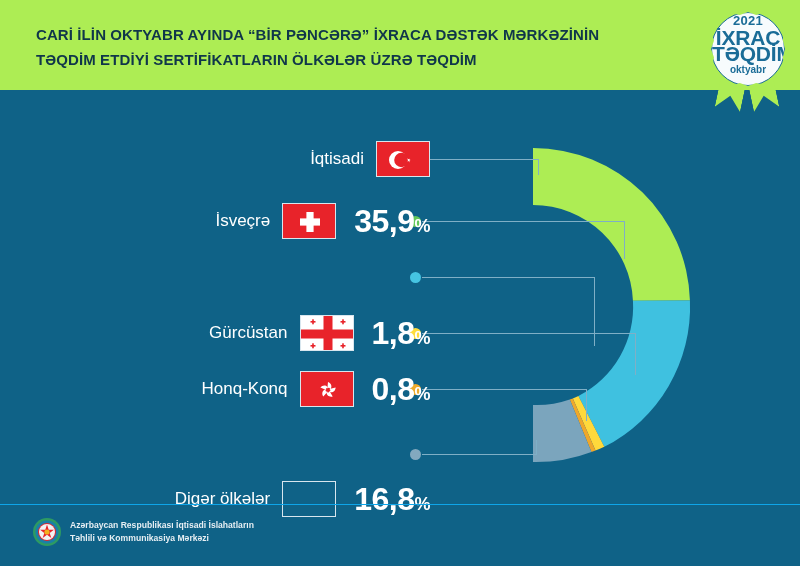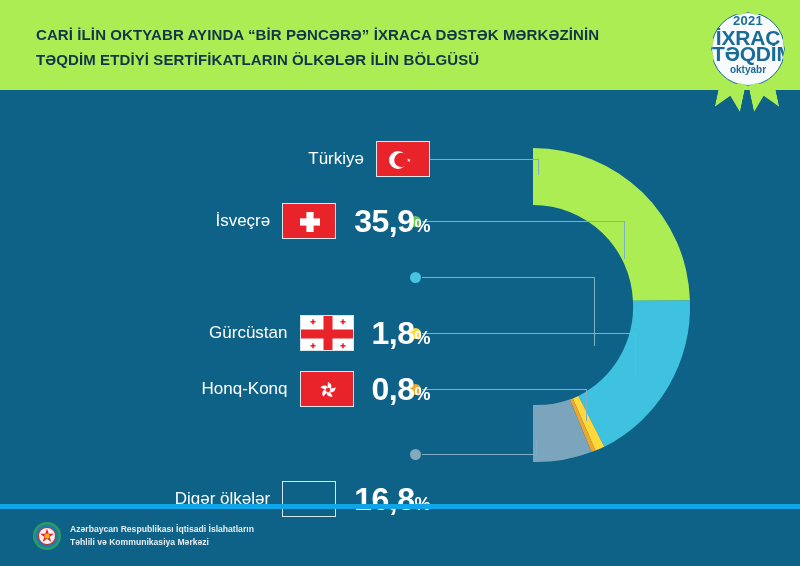--- a/index.html
+++ b/index.html
@@ -127,21 +127,21 @@
   .connector-v {
     position: absolute;
     width: 1.4px;
     background: #7fafc6;
   }
 
   
   #footer {
     position: absolute; left: 0; bottom: 0;
     width: 800px; height: 62px;
-    border-top: 5px solid #0ea5e9;
+    border-top: 1px solid #0ea5e9;
   }
   #footer-logo {
     position: absolute; left: 32px; top: 12px;
     width: 30px; height: 30px;
   }
   #footer-text {
     position: absolute; left: 70px; top: 14px;
     color: #e6eef3;
     font-size: 8.6px;
     font-weight: bold;
@@ -150,21 +150,21 @@
   #footer-text span { display: block; }
 </style>
 </head>
 <body>
 
 <div id="page">
 
   <div id="header">
     <div id="header-title">
       <span class="line">CARİ İLİN OKTYABR AYINDA “BİR PƏNCƏRƏ” İXRACA DƏSTƏK MƏRKƏZİNİN</span>
-      <span class="line">TƏQDİM ETDİYİ SERTİFİKATLARIN ÖLKƏLƏR İLİN BÖLGÜSÜ</span>
+      <span class="line">TƏQDİM ETDİYİ SERTİFİKATLARIN ÖLKƏLƏR ÜZRƏ TƏQDİM</span>
     </div>
   </div>
 
   <div id="badge-wrap">
     <div class="ribbon left"></div>
     <div class="ribbon right"></div>
     <div id="badge-seal">
       <div id="badge-year">2021</div>
       <div id="badge-line1">İXRAC</div>
       <div id="badge-line2">TƏQDİM</div>
@@ -204,21 +204,21 @@
   <div class="connector-v" style="left:536px; top:440px; height:15px;"></div>
 
   <div class="dot" style="left:410px; top:154px; background:#aded54;"></div>
   <div class="dot" style="left:410px; top:216px; background:#63c85a;"></div>
   <div class="dot" style="left:410px; top:272px; background:#46c4e2;"></div>
   <div class="dot" style="left:410px; top:328px; background:#ffdd3c;"></div>
   <div class="dot" style="left:410px; top:384px; background:#efab2c;"></div>
   <div class="dot" style="left:410px; top:449px; background:#83a9bf;"></div>
 
   <div class="row" style="top:142px;">
-    <span class="row-label">Türkiyə</span>
+    <span class="row-label">İqtisadi</span>
     <span class="flag">
       <svg width="54" height="36" viewBox="0 0 54 36">
         <rect width="54" height="36" fill="#e8232a"></rect>
         <circle cx="21" cy="18" r="9" fill="#ffffff"></circle>
         <circle cx="24.4" cy="18" r="7.2" fill="#e8232a"></circle>
         <polygon fill="#ffffff" points="33.6,18 30.1,19.6 32.5,16.6 32.4,20.4 30.1,16.4"></polygon>
       </svg>
     </span>
   </div>
 

